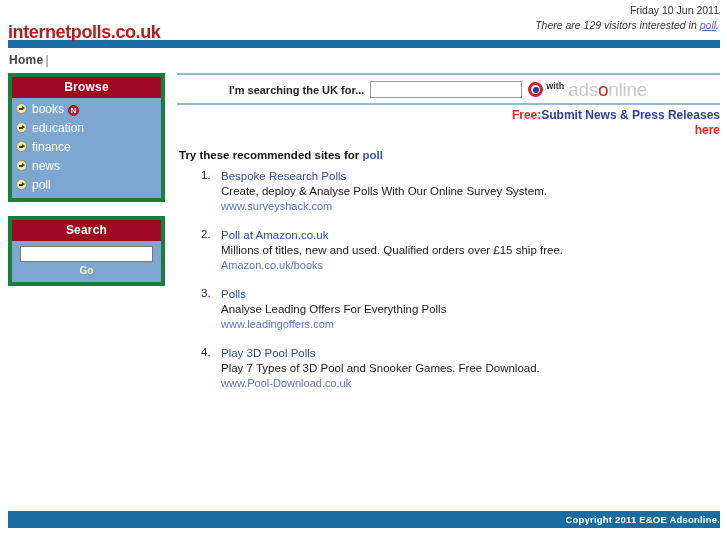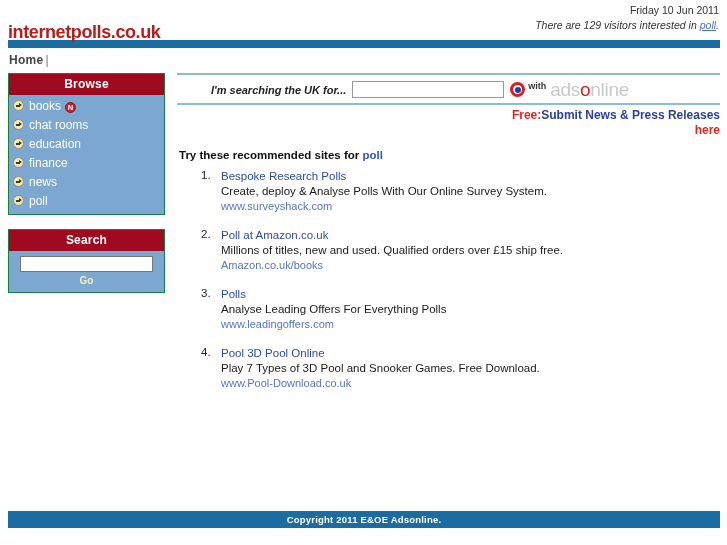--- a/index.html
+++ b/index.html
@@ -86,21 +86,21 @@
   #sidebar {
     position: absolute;
     left: 8px;
     top: 0;
     width: 157px;
   }
   .panel {
     width: 157px;
     margin-bottom: 14px;
     background: #7BA7D0;
-    border: 1px solid #15803d;
+    border: 4px solid #15803d;
     box-sizing: border-box;
   }
   .panel-head {
     background: #A00A20;
     color: #ffffff;
     font-weight: bold;
     font-size: 12px;
     text-align: center;
     padding: 3px 0 4px 0;
     letter-spacing: 0.2px;
@@ -217,24 +217,23 @@
   #searchbar {
     padding: 5px 0 4px 0;
     display: flex;
     align-items: center;
     justify-content: flex-start;
   }
   #searchbar-label {
     font-size: 11px;
     font-weight: bold;
     color: #222222;
-    margin-left: 34px;
+    margin-left: 52px;
     margin-right: 6px;
     white-space: nowrap;
-    font-style: italic;
   }
   #uk-search-input {
     width: 152px;
     height: 17px;
     border: 1px solid #999999;
     background: #ffffff;
     font-family: "Liberation Sans", sans-serif;
     font-size: 11px;
     padding: 1px 2px;
     box-sizing: border-box;
@@ -352,21 +351,21 @@
 
   
   #footer {
     position: absolute;
     left: 8px;
     right: 7px;
     bottom: 17px;
     height: 17px;
     background: #1b6ca0;
     color: #ffffff;
-    text-align: center;
+    text-align: right;
     font-size: 9.5px;
     font-weight: bold;
     line-height: 17px;
     letter-spacing: 0.2px;
   }
 </style>
 </head>
 <body>
 
 <div id="header">
@@ -390,23 +389,20 @@
   <div id="sidebar">
 
     <div class="panel" id="browse-panel">
       <div class="panel-head">Browse</div>
       <div class="panel-body">
 
         <a href="#" class="browse-item">
           <span class="arrow-icon"></span><span class="label">books</span><span class="new-badge">N</span>
         </a>
 
-        <a href="#" class="browse-item">
-          <span class="arrow-icon"></span><span class="label">chat rooms</span>
-        </a>
 
         <a href="#" class="browse-item">
           <span class="arrow-icon"></span><span class="label">education</span>
         </a>
 
         <a href="#" class="browse-item">
           <span class="arrow-icon"></span><span class="label">finance</span>
         </a>
 
         <a href="#" class="browse-item">
@@ -473,21 +469,21 @@
 
       <li class="result-item">
         <span class="num">3.</span>
         <a href="#" class="result-title">Polls</a>
         <span class="result-desc">Analyse Leading Offers For Everything Polls</span>
         <a href="#" class="result-url">www.leadingoffers.com</a>
       </li>
 
       <li class="result-item">
         <span class="num">4.</span>
-        <a href="#" class="result-title">Pool 3D Pool Online</a>
+        <a href="#" class="result-title">Play 3D Pool Polls</a>
         <span class="result-desc">Play 7 Types of 3D Pool and Snooker Games. Free Download.</span>
         <a href="#" class="result-url">www.Pool-Download.co.uk</a>
       </li>
 
     </ol>
 
   </div>
 </div>
 
 <div id="footer">Copyright 2011 E&amp;OE Adsonline.</div>

